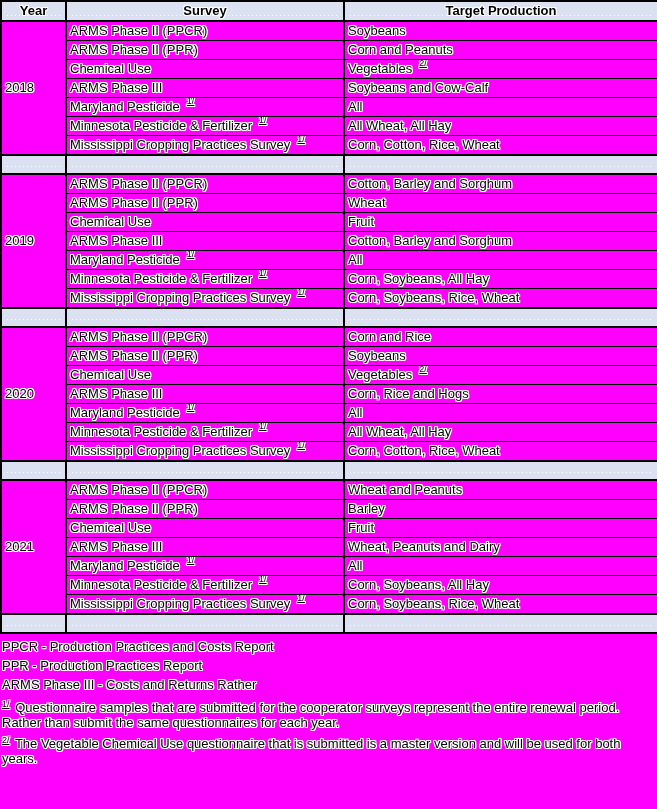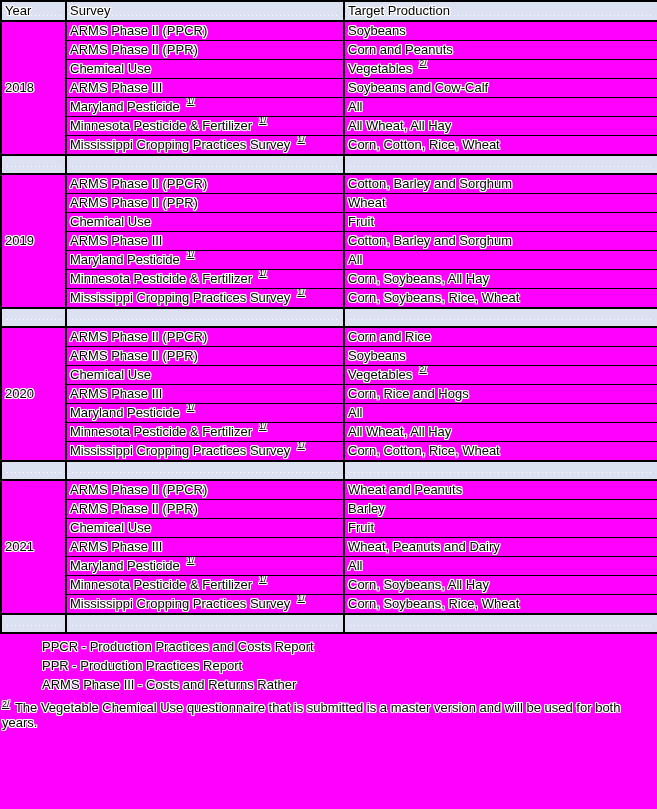--- a/index.html
+++ b/index.html
@@ -42,22 +42,22 @@
     white-space:nowrap;
   }
   .sched thead th{
     background-color:var(--band);
     background-image:repeating-linear-gradient(to right,#fff 0 1px,transparent 1px 4px);
     background-size:calc(100% - 10px) 1px;
     background-repeat:no-repeat;
     background-position:5px 13px;
     border-top:2px solid var(--line);
     border-bottom:2px solid var(--line);
-    font-weight:normal;
-    text-align:left;
+    font-weight:bold;
+    text-align:center;
   }
   th.h-year,td.year-cell{border-right:2px solid var(--line);}
   th.h-survey,td.survey-cell{border-right:2px solid var(--line);margin-left:35px;}
   td.year-cell{
     vertical-align:middle;
   }
   tr.sep-row td{
     background-color:var(--band);
     background-image:repeating-linear-gradient(to right,#fff 0 1px,transparent 1px 4px);
     background-size:calc(100% - 10px) 1px;
@@ -74,21 +74,21 @@
     margin-left:7px;
     vertical-align:top;
     position:relative;
     top:-1px;
   }
   .footnotes{
     padding:3px 2px 0 2px;
     font-size:13px;
   }
   .footnotes p{margin:0;}
-  .footnotes p.def{line-height:19px;margin-left:40px;}
+  .footnotes p.def{line-height:19px;}
   .footnotes p.note{line-height:15px;margin-top:6px;white-space:normal;}
   .footnotes p.note:first-of-type{margin-top:5px;}
   .footnotes sup.fn{margin-left:0;margin-right:2px;top:0;}
 </style>
 </head>
 <body>
 
 <table class="sched">
   <colgroup>
       <col class="w-year">
@@ -243,14 +243,15 @@
         <td class="s2"></td>
         <td class="s3"></td>
     </tr>
   </tbody>
 </table>
 
 <div class="footnotes">
   <p class="def halo">PPCR - Production Practices and Costs Report</p>
   <p class="def halo">PPR - Production Practices Report</p>
   <p class="def halo">ARMS Phase III - Costs and Returns Rather</p>
+  <p class="note halo"><sup class="fn">1/</sup> <span>Questionnaire samples that are submitted for the cooperator surveys represent the entire renewal period. Rather than submit the same questionnaires for each year.</span></p>
   <p class="note halo"><sup class="fn">2/</sup> <span>The Vegetable Chemical Use questionnaire that is submitted is a master version and will be used for both years.</span></p>
 </div>
 
 </body></html>

